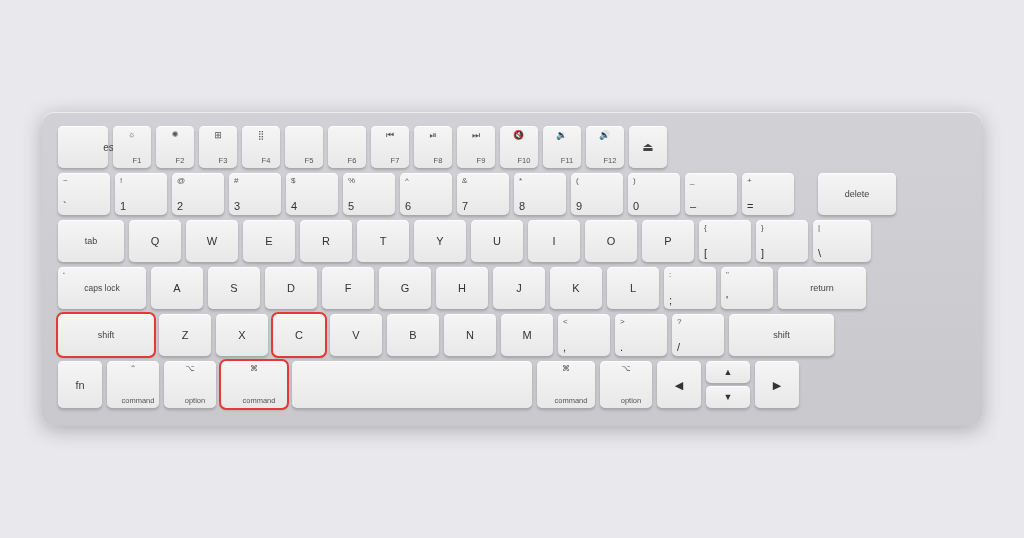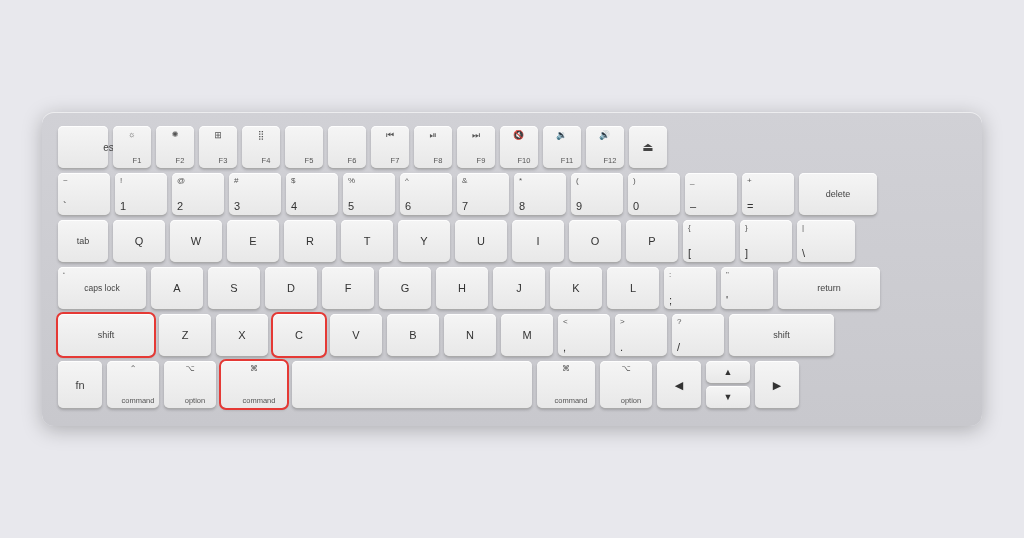--- a/index.html
+++ b/index.html
@@ -102,26 +102,26 @@
     .key-highlighted {
       outline: 2px solid #e53935;
       outline-offset: 0px;
       z-index: 10;
     }
 
     
     .w-esc    { width: 50px; }
     .w-fn     { width: 38px; }
     .w-1u     { width: 52px; }
-    .w-tab    { width: 50px; }
+    .w-tab    { width: 66px; }
     .w-caps   { width: 88px; }
     .w-shift-l { width: 96px; }
     .w-shift-r { width: 105px; }
-    .w-return { width: 102px; }
-    .w-delete { width: 78px; }
+    .w-return { width: 88px; }
+    .w-delete { width: 78px; margin-left: 19px; }
     .w-fn-key { width: 44px; }
     .w-ctrl   { width: 52px; }
     .w-opt    { width: 52px; }
     .w-cmd    { width: 66px; }
     .w-space  { width: 240px; }
     .w-cmd-r  { width: 58px; }
     .w-opt-r  { width: 52px; }
     .w-arrow  { width: 44px; }
     .w-arrow-ud { width: 44px; height: 22px !important; min-height: 22px !important; }
     .w-bslash { width: 58px; }

